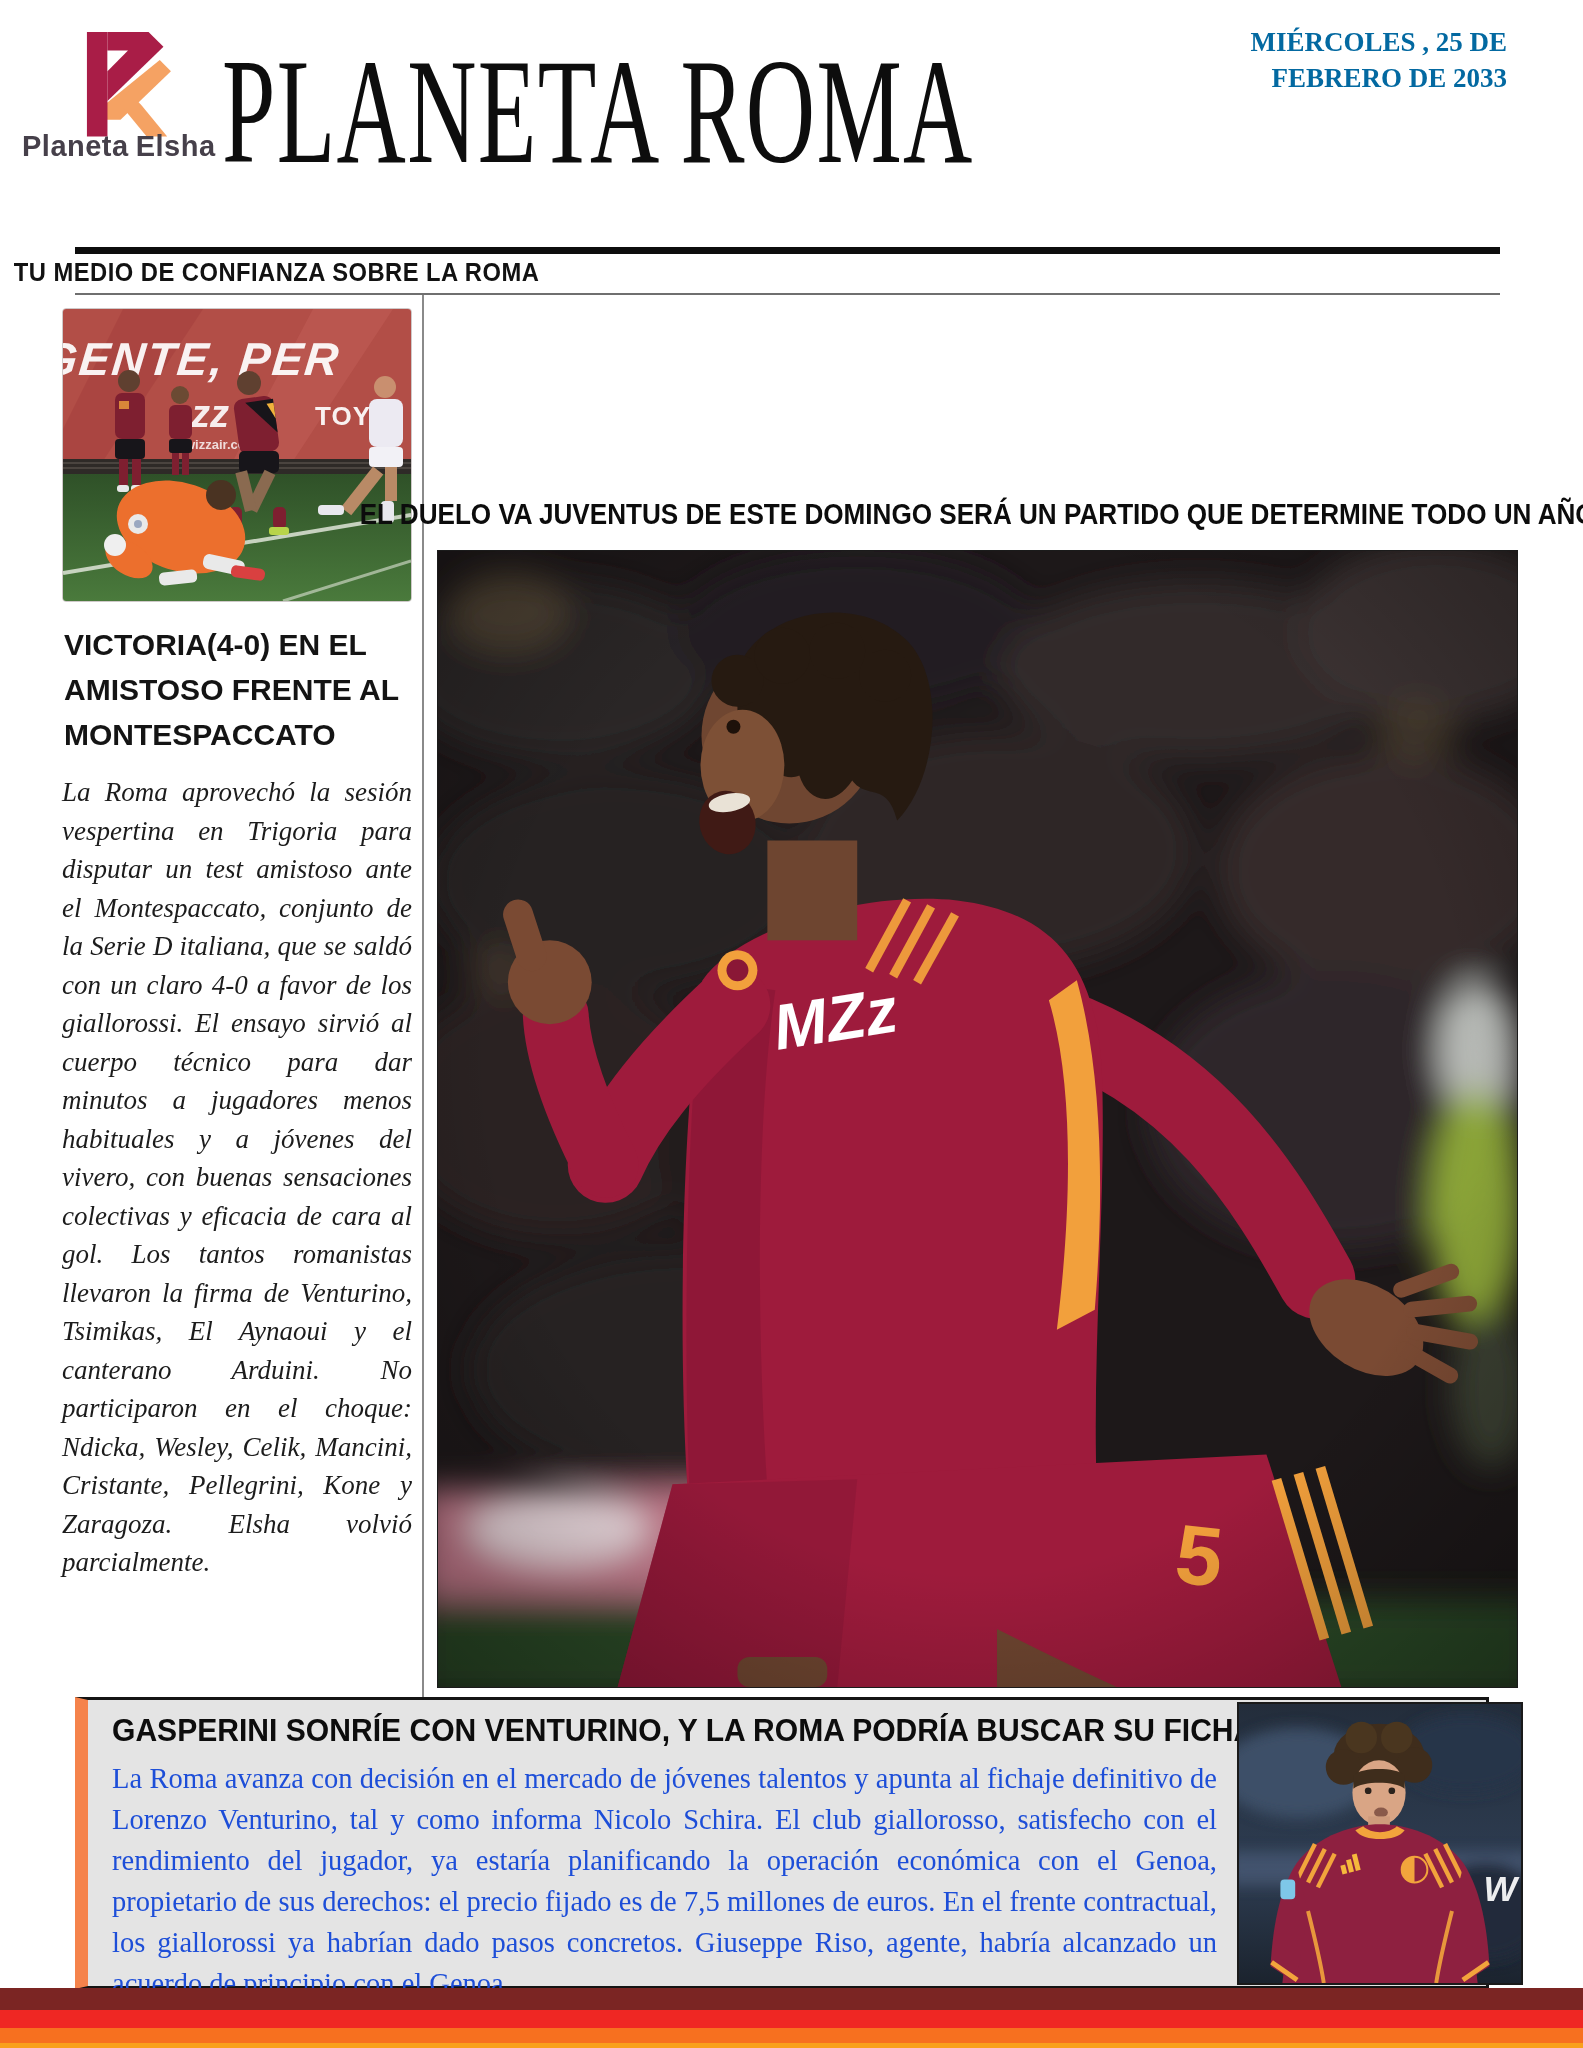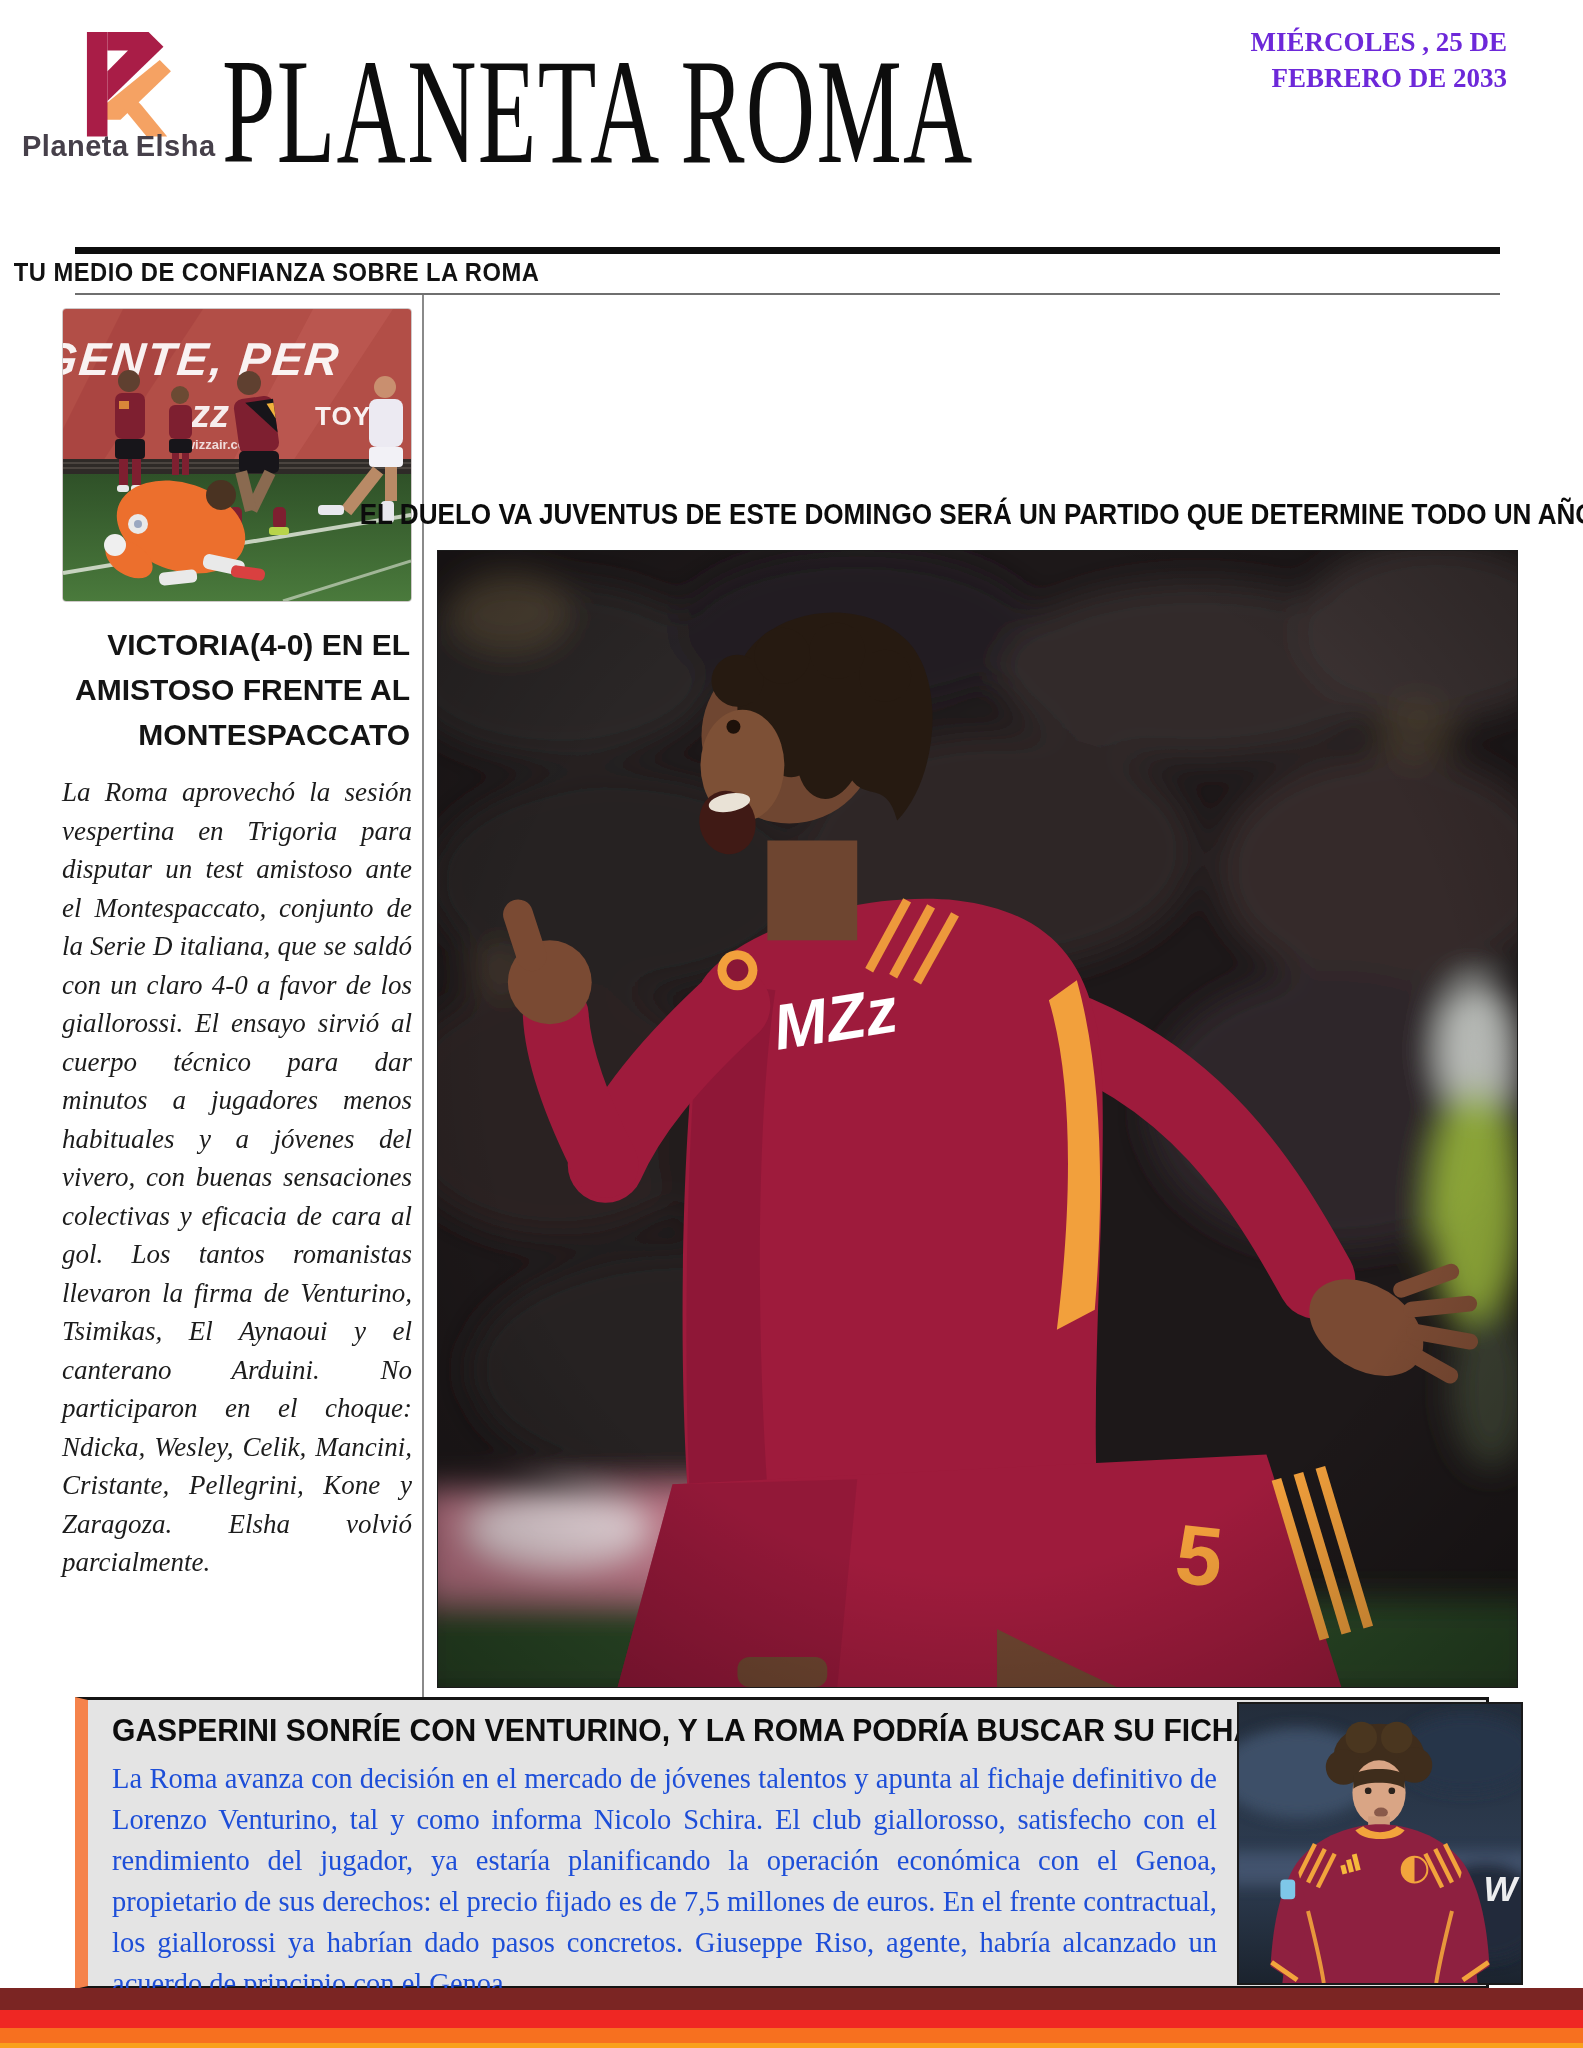--- a/index.html
+++ b/index.html
@@ -8,33 +8,33 @@
 
   
   .logo-mono{position:absolute;left:72px;top:26px;width:112px;height:122px;}
   .logo-word{position:absolute;left:22px;top:130px;width:220px;font-size:29px;color:#46404a;letter-spacing:.5px;}
   .logo-word .w1{font-weight:700;}
   .logo-word .w2{font-weight:800;margin-left:7px;}
   .paper-title{position:absolute;left:222px;top:36px;height:160px;display:flex;}
   .paper-title span{white-space:nowrap;font-family:"Liberation Serif",serif;font-weight:500;
         font-size:150px;line-height:1;letter-spacing:2px;transform:scaleX(.64);transform-origin:left top;color:#0d0d0d;}
   .issue-date{position:absolute;top:24px;right:76px;width:300px;text-align:right;
-        font-family:"Liberation Serif",serif;font-weight:700;font-size:27px;line-height:1.35;color:#6d28d9;}
+        font-family:"Liberation Serif",serif;font-weight:700;font-size:27px;line-height:1.35;color:#0369a1;}
   .rule-thick{position:absolute;left:75px;top:247px;width:1425px;height:7px;background:#0d0d0d;}
   .tagline-row{position:absolute;left:0;top:258px;width:1583px;display:flex;}
   .tagline-row span{white-space:nowrap;font-weight:700;font-size:25px;letter-spacing:.5px;
         transform:scaleX(.95);color:#121212;}
   .rule-thin{position:absolute;left:75px;top:293px;width:1425px;height:2px;background:#6f6f6f;}
   .divider-v{position:absolute;left:422px;top:295px;width:2px;height:1402px;background:#8a8a8a;}
 
   
   .left-col{position:absolute;left:62px;top:308px;width:350px;}
   .left-photo{width:348px;height:292px;border:1px solid #cfc9c9;border-radius:4px;overflow:hidden;}
   .left-photo svg{display:block;width:100%;height:100%;}
-  .left-headline{margin:20px 2px 0;text-align:right;font-weight:800;font-size:30px;line-height:1.5;color:#141414;}
+  .left-headline{margin:20px 2px 0;text-align:left;font-weight:800;font-size:30px;line-height:1.5;color:#141414;}
   .left-body{margin-top:16px;font-family:"Liberation Serif",serif;font-size:27px;line-height:38.5px;
         text-align:justify;color:#1c1c1c;font-style:italic;}
 
   
   .hero-line{position:absolute;left:437px;top:300px;width:1081px;display:flex;justify-content:center;}
   .hero-line .inner{white-space:nowrap;transform:scaleX(.8);font-weight:800;font-size:198px;
         line-height:1.04;letter-spacing:-6px;}
   .hero-num{color:#A6173F;}
   .hero-word{color:#F9A261;margin-left:34px;}
   .subhead-row{position:absolute;left:437px;top:498px;width:1081px;display:flex;justify-content:center;}

